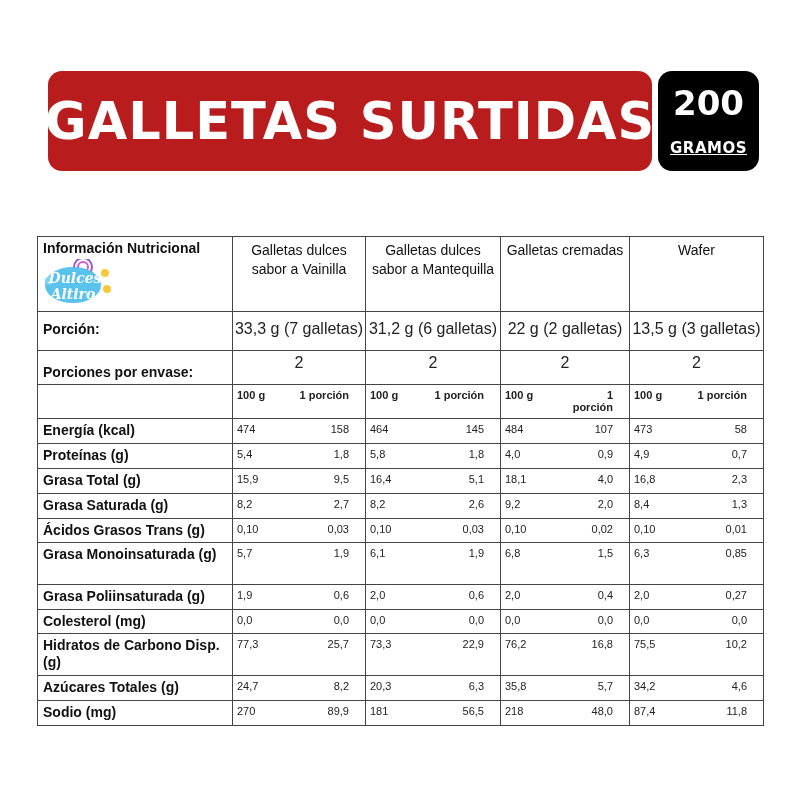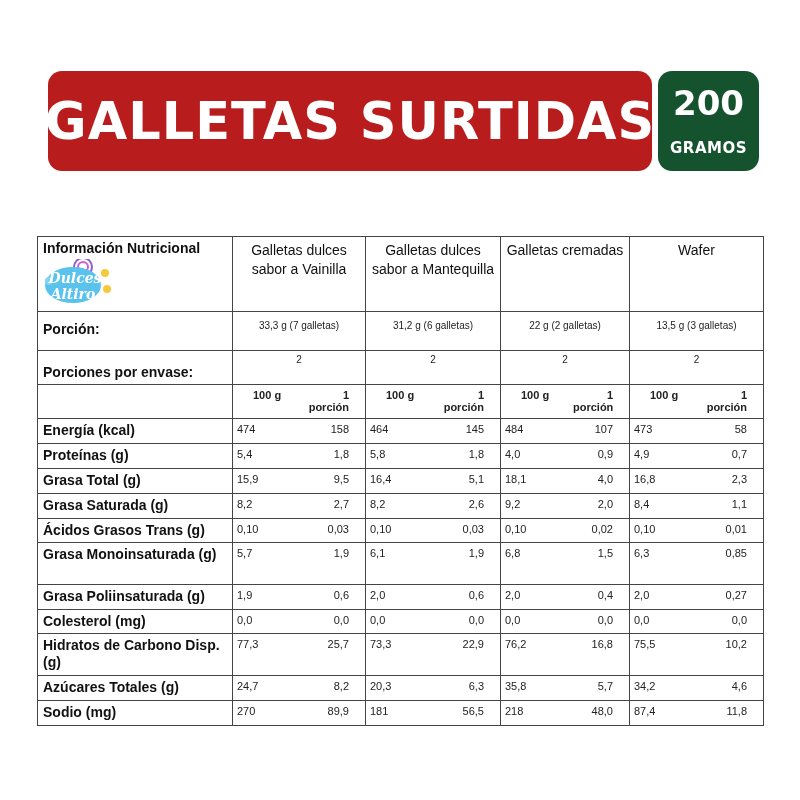--- a/index.html
+++ b/index.html
@@ -1,31 +1,31 @@
 <!DOCTYPE html>
 <html><head>
   <meta charset="utf-8">
   <style>
     * { box-sizing: border-box; margin: 0; padding: 0; }
     body { width: 800px; height: 800px; background: #ffffff; position: relative; font-family: "Liberation Sans", sans-serif; overflow: hidden; }
     .banner { position: absolute; left: 48px; top: 71px; width: 604px; height: 100px; background: #b91c1c; border-radius: 14px; display: flex; align-items: center; justify-content: center; }
     .banner-title { color: #ffffff; font-family: "DejaVu Sans", sans-serif; font-weight: bold; font-size: 51px; letter-spacing: 1px; white-space: nowrap; }
-    .badge { position: absolute; left: 658px; top: 71px; width: 101px; height: 100px; background: #14532d; border-radius: 14px; color: #fff; text-align: center; font-family: "DejaVu Sans", sans-serif; font-weight: bold; }
+    .badge { position: absolute; left: 658px; top: 71px; width: 101px; height: 100px; background: #000000; border-radius: 14px; color: #fff; text-align: center; font-family: "DejaVu Sans", sans-serif; font-weight: bold; }
     .badge-num { font-size: 34px; margin-top: 14px; line-height: 36px; }
-    .badge-unit { font-size: 15px; margin-top: 18px; letter-spacing: 0.5px; }
+    .badge-unit { font-size: 15px; margin-top: 18px; letter-spacing: 0.5px; text-decoration: underline; }
     table { position: absolute; left: 37px; top: 236px; width: 726px; border-collapse: collapse; table-layout: fixed; }
     td { border: 1.5px solid #444; vertical-align: top; font-size: 11px; color: #222; }
     .lbl { font-size: 14px; font-weight: bold; color: #111; padding: 3px 5px; line-height: 17px; }
     .hdr { font-size: 14px; font-weight: normal; text-align: center; padding: 4px 3px; line-height: 19px; color: #111; }
-    .center { text-align: center; padding-top: 8px; font-size: 10px; }
+    .center { text-align: center; padding-top: 8px; font-size: 16px; }
     .pair { display: flex; padding: 4px 4px; font-size: 11px; }
     .pair span { display: block; }
     .pair .a { width: 50%; text-align: left; }
     .pair .b { width: 50%; text-align: right; padding-right: 12px; }
-    .sub .pair { font-weight: bold; font-size: 11px; margin-left: 16px; }
+    .sub .pair { font-weight: bold; font-size: 11px; }
     .logo { width: 70px; height: 46px; margin-top: 2px; position: relative; }
   </style>
 </head>
 <body>
 
 <div class="banner">
   <div class="banner-title">GALLETAS SURTIDAS</div>
 </div>
 <div class="badge">
   <div class="badge-num">200</div>
@@ -202,21 +202,21 @@
         </td>
         <td>
           <div class="pair">
             <span class="a">9,2</span>
             <span class="b">2,0</span>
           </div>
         </td>
         <td>
           <div class="pair">
             <span class="a">8,4</span>
-            <span class="b">1,1</span>
+            <span class="b">1,3</span>
           </div>
         </td>
       </tr>
       <tr style="height: 16px;">
         <td class="lbl">Ácidos Grasos Trans (g)</td>
         <td>
           <div class="pair">
             <span class="a">0,10</span>
             <span class="b">0,03</span>
           </div>

